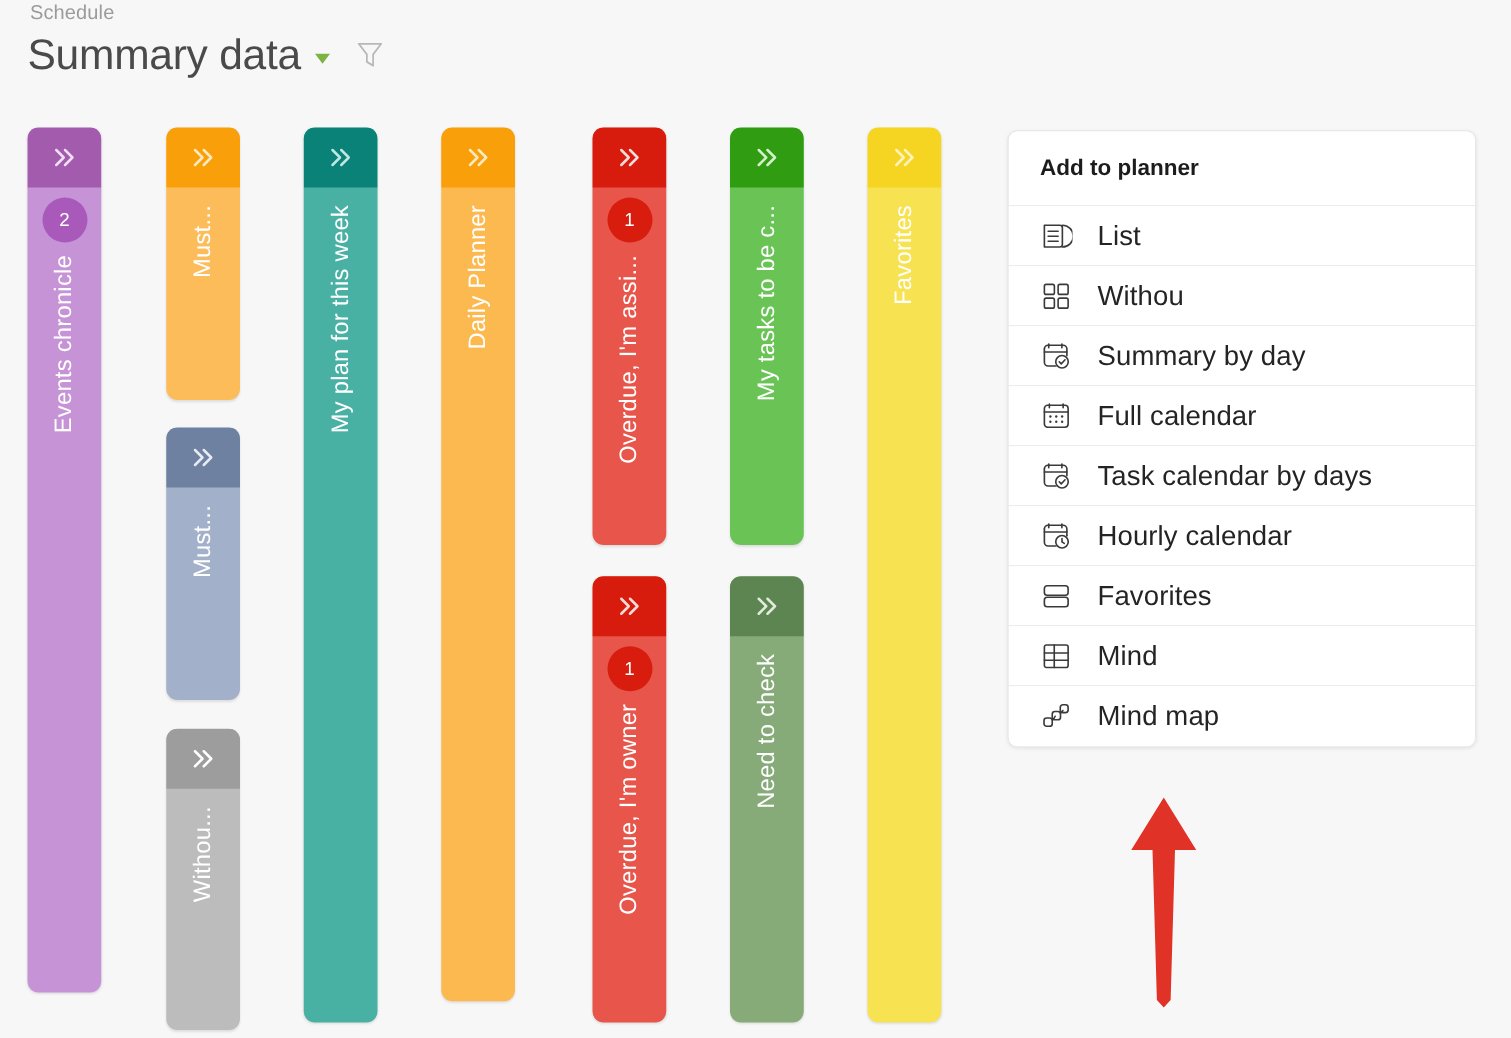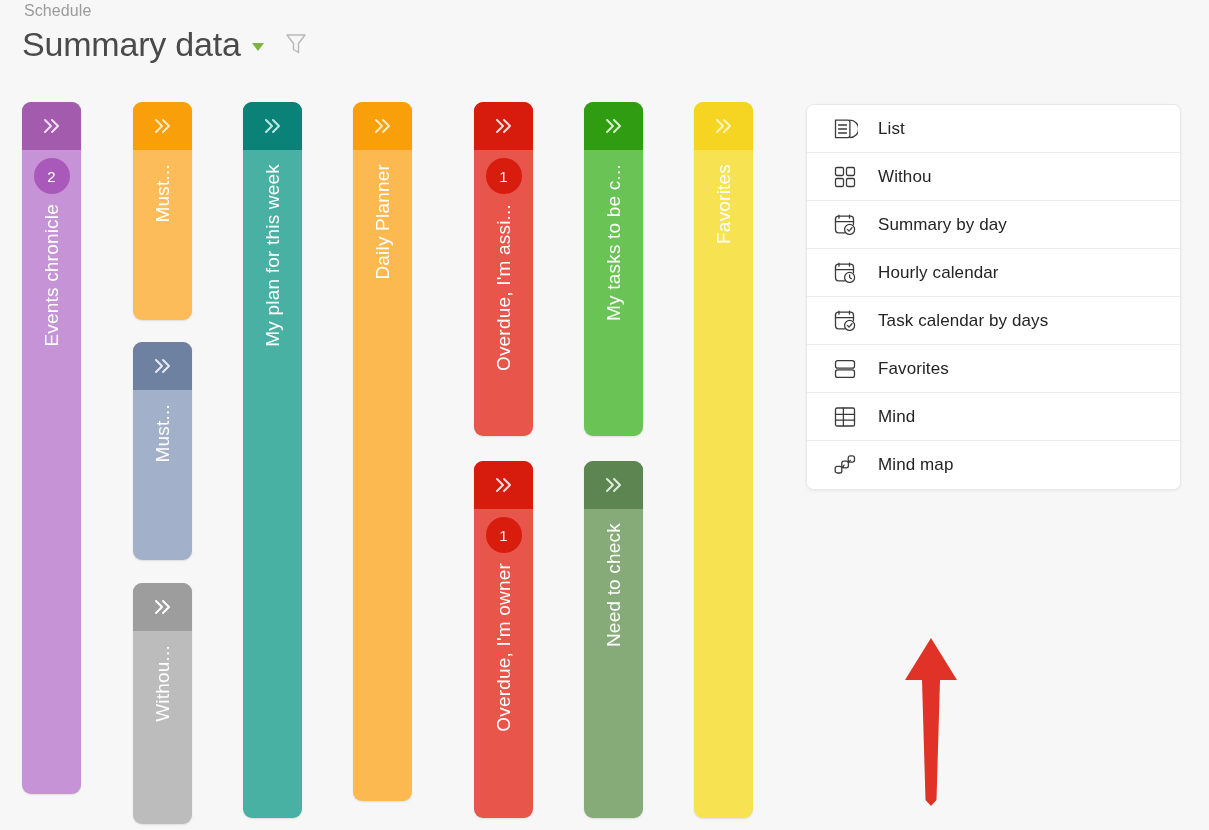--- a/index.html
+++ b/index.html
@@ -92,21 +92,21 @@
     border-bottom: 1px solid #ececec;
     background: #fff;
   }
   .menu-item:last-child { border-bottom: none; }
   .menu-item .mi-icon {
     width: 26px; height: 26px; flex: 0 0 26px;
     display: flex; align-items: center; justify-content: center;
     margin-right: 20px;
   }
   .menu-item .mi-label {
-    font-size: 17px; color: #242424; letter-spacing: .1px;
+    font-size: 22px; color: #242424; letter-spacing: .1px;
   }
 
   
   .arrow { position: absolute; left: 900px; top: 636px; }
 </style>
 </head>
 <body>
 
 <div id="app">
 
@@ -254,20 +254,21 @@
             </svg>
           </span>
         </div>
         <div class="card-body">
           <div class="vlabel pad-top" style="max-height: 646px;">Favorites</div>
         </div>
       </div>
     </div>
 
   <div class="panel">
+    <div class="panel-title">Add to planner</div>
     <div id="menu-list">
         <div class="menu-item">
           <span class="mi-icon">
             <svg width="26" height="26" viewBox="0 0 26 26">
               <path d="M3.5 4.2h12.4a2 2 0 0 1 2 2v13.4a2 2 0 0 1-2 2H3.5z" stroke="#3a3a3a" stroke-width="1.3" fill="none" stroke-linecap="round" stroke-linejoin="round"></path>
               <path d="M17.9 4.2a2.6 2.6 0 0 1 0 17.4" stroke="#3a3a3a" stroke-width="1.3" fill="none" stroke-linecap="round" stroke-linejoin="round"></path>
               <path d="M6.5 9h8M6.5 13h8M6.5 17h8" stroke="#3a3a3a" stroke-width="1.3" fill="none" stroke-linecap="round" stroke-linejoin="round"></path>
             </svg>
           </span>
           <span class="mi-label">List</span>
@@ -292,46 +293,64 @@
               <path d="M7 6.2V3.2M17.5 6.2V3.2" stroke="#3a3a3a" stroke-width="1.3" fill="none" stroke-linecap="round" stroke-linejoin="round"></path>
               <circle cx="17.6" cy="17.4" r="5" stroke="#3a3a3a" stroke-width="1.3" fill="none" stroke-linecap="round" stroke-linejoin="round"></circle>
               <path d="M15.4 17.4l1.6 1.7 3-3.3" stroke="#3a3a3a" stroke-width="1.3" fill="none" stroke-linecap="round" stroke-linejoin="round"></path>
             </svg>
           </span>
           <span class="mi-label">Summary by day</span>
         </div>
         <div class="menu-item">
           <span class="mi-icon">
             <svg width="26" height="26" viewBox="0 0 26 26">
+              <rect x="3.5" y="4.2" width="19" height="17.6" rx="2.6" stroke="#3a3a3a" stroke-width="1.3" fill="none" stroke-linecap="round" stroke-linejoin="round" stroke-dasharray="0"></rect>
+              <path d="M3.5 9.6h19" stroke="#3a3a3a" stroke-width="1.3" fill="none" stroke-linecap="round" stroke-linejoin="round"></path>
+              <path d="M7.5 6.2V3.2M18.5 6.2V3.2" stroke="#3a3a3a" stroke-width="1.3" fill="none" stroke-linecap="round" stroke-linejoin="round"></path>
+              <g fill="#3a3a3a">
+                <circle cx="8.3" cy="13.2" r=".95"></circle>
+                <circle cx="13" cy="13.2" r=".95"></circle>
+                <circle cx="17.7" cy="13.2" r=".95"></circle>
+                <circle cx="8.3" cy="17.4" r=".95"></circle>
+                <circle cx="13" cy="17.4" r=".95"></circle>
+                <circle cx="17.7" cy="17.4" r=".95"></circle>
+              </g>
+            </svg>
+          </span>
+          <span class="mi-label">Full calendar</span>
+        </div>
+        <div class="menu-item">
+          <span class="mi-icon">
+            <svg width="26" height="26" viewBox="0 0 26 26">
+              <path d="M3.5 7.2a3 3 0 0 1 3-3h12a3 3 0 0 1 3 3v5.4" stroke="#3a3a3a" stroke-width="1.3" fill="none" stroke-linecap="round" stroke-linejoin="round"></path>
+              <path d="M3.5 7.2v10.6a3 3 0 0 0 3 3h6.3" stroke="#3a3a3a" stroke-width="1.3" fill="none" stroke-linecap="round" stroke-linejoin="round"></path>
+              <path d="M3.5 9.6h18" stroke="#3a3a3a" stroke-width="1.3" fill="none" stroke-linecap="round" stroke-linejoin="round"></path>
+              <path d="M7 6.2V3.2M17.5 6.2V3.2" stroke="#3a3a3a" stroke-width="1.3" fill="none" stroke-linecap="round" stroke-linejoin="round"></path>
+              <circle cx="17.6" cy="17.4" r="5" stroke="#3a3a3a" stroke-width="1.3" fill="none" stroke-linecap="round" stroke-linejoin="round"></circle>
+              <path d="M15.4 17.4l1.6 1.7 3-3.3" stroke="#3a3a3a" stroke-width="1.3" fill="none" stroke-linecap="round" stroke-linejoin="round"></path>
+            </svg>
+          </span>
+          <span class="mi-label">Task calendar by days</span>
+        </div>
+        <div class="menu-item">
+          <span class="mi-icon">
+            <svg width="26" height="26" viewBox="0 0 26 26">
               <path d="M3.5 7.2a3 3 0 0 1 3-3h12a3 3 0 0 1 3 3v5.4" stroke="#3a3a3a" stroke-width="1.3" fill="none" stroke-linecap="round" stroke-linejoin="round"></path>
               <path d="M21.5 12.6v0M3.5 7.2v10.6a3 3 0 0 0 3 3h6.3" stroke="#3a3a3a" stroke-width="1.3" fill="none" stroke-linecap="round" stroke-linejoin="round"></path>
               <path d="M3.5 9.6h18" stroke="#3a3a3a" stroke-width="1.3" fill="none" stroke-linecap="round" stroke-linejoin="round"></path>
               <path d="M7 6.2V3.2M17.5 6.2V3.2" stroke="#3a3a3a" stroke-width="1.3" fill="none" stroke-linecap="round" stroke-linejoin="round"></path>
               <circle cx="17.6" cy="17.4" r="5" stroke="#3a3a3a" stroke-width="1.3" fill="none" stroke-linecap="round" stroke-linejoin="round"></circle>
               <path d="M17.6 14.8v2.7l1.8 1.2" stroke="#3a3a3a" stroke-width="1.3" fill="none" stroke-linecap="round" stroke-linejoin="round"></path>
             </svg>
           </span>
           <span class="mi-label">Hourly calendar</span>
         </div>
         <div class="menu-item">
           <span class="mi-icon">
             <svg width="26" height="26" viewBox="0 0 26 26">
-              <path d="M3.5 7.2a3 3 0 0 1 3-3h12a3 3 0 0 1 3 3v5.4" stroke="#3a3a3a" stroke-width="1.3" fill="none" stroke-linecap="round" stroke-linejoin="round"></path>
-              <path d="M3.5 7.2v10.6a3 3 0 0 0 3 3h6.3" stroke="#3a3a3a" stroke-width="1.3" fill="none" stroke-linecap="round" stroke-linejoin="round"></path>
-              <path d="M3.5 9.6h18" stroke="#3a3a3a" stroke-width="1.3" fill="none" stroke-linecap="round" stroke-linejoin="round"></path>
-              <path d="M7 6.2V3.2M17.5 6.2V3.2" stroke="#3a3a3a" stroke-width="1.3" fill="none" stroke-linecap="round" stroke-linejoin="round"></path>
-              <circle cx="17.6" cy="17.4" r="5" stroke="#3a3a3a" stroke-width="1.3" fill="none" stroke-linecap="round" stroke-linejoin="round"></circle>
-              <path d="M15.4 17.4l1.6 1.7 3-3.3" stroke="#3a3a3a" stroke-width="1.3" fill="none" stroke-linecap="round" stroke-linejoin="round"></path>
-            </svg>
-          </span>
-          <span class="mi-label">Task calendar by days</span>
-        </div>
-        <div class="menu-item">
-          <span class="mi-icon">
-            <svg width="26" height="26" viewBox="0 0 26 26">
               <rect x="3.5" y="4.6" width="19" height="7.6" rx="2.2" stroke="#3a3a3a" stroke-width="1.3" fill="none" stroke-linecap="round" stroke-linejoin="round"></rect>
               <rect x="3.5" y="13.8" width="19" height="7.6" rx="2.2" stroke="#3a3a3a" stroke-width="1.3" fill="none" stroke-linecap="round" stroke-linejoin="round"></rect>
             </svg>
           </span>
           <span class="mi-label">Favorites</span>
         </div>
         <div class="menu-item">
           <span class="mi-icon">
             <svg width="26" height="26" viewBox="0 0 26 26">
               <rect x="3.5" y="4" width="19" height="18" rx="1.6" stroke="#3a3a3a" stroke-width="1.3" fill="none" stroke-linecap="round" stroke-linejoin="round"></rect>

